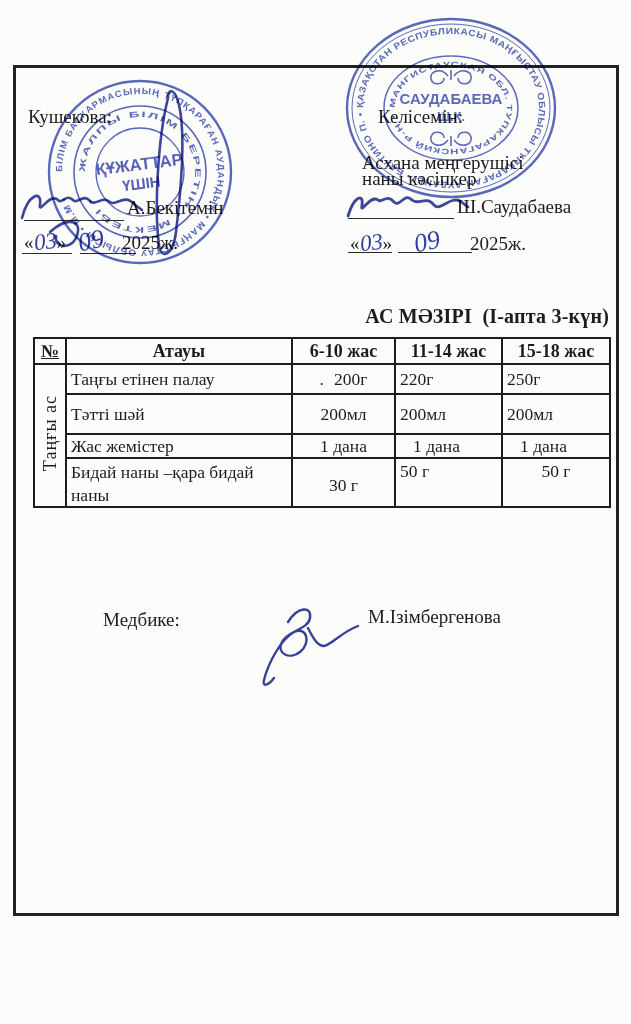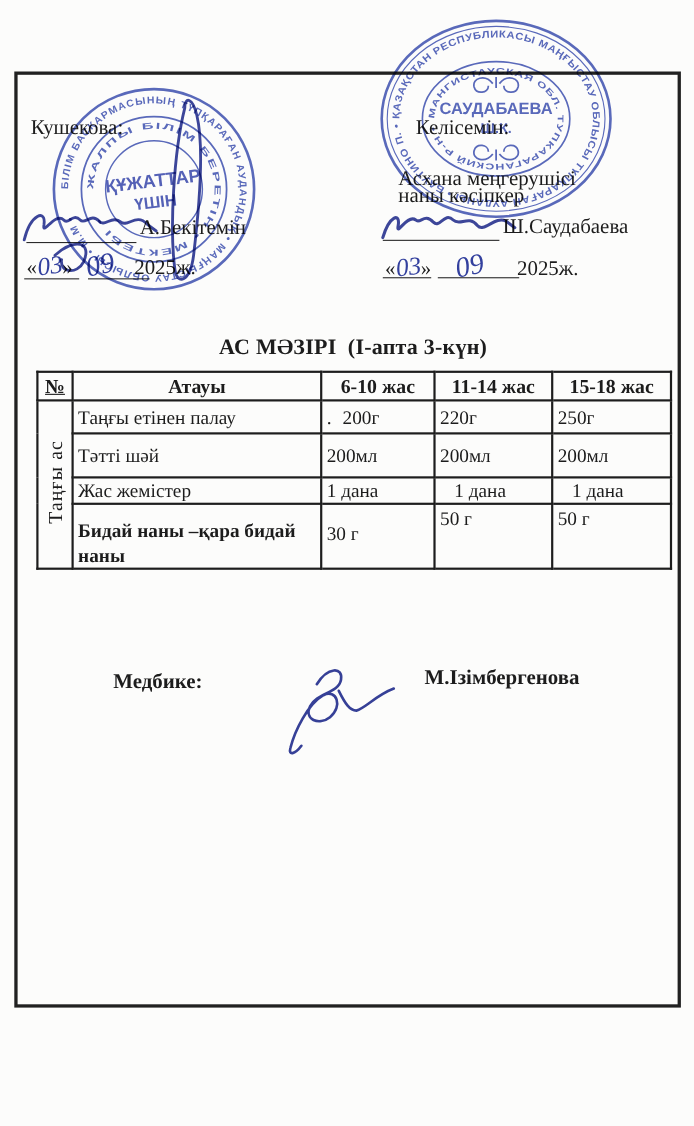--- a/index.html
+++ b/index.html
@@ -10,33 +10,33 @@
   .abs{position:absolute;}
   .doc-line{font-size:19px;line-height:1.2;white-space:nowrap;}
   .printed{font-size:19px;white-space:nowrap;}
   .uline{border-bottom:1.6px solid #2a2a2a;height:1px;}
   .hw{font-family:"Liberation Serif", serif;font-style:italic;color:#33409e;
       display:inline-block;transform:rotate(-7deg);}
   .hw-day{font-size:23px;}
   .hw-month{font-size:26px;transform:rotate(-12deg);}
   .stamp{mix-blend-mode:multiply;opacity:0.88;}
   .ink{mix-blend-mode:multiply;}
-  .title{font-weight:bold;font-size:20px;text-align:center;white-space:pre;letter-spacing:0.2px;}
+  .title{font-weight:bold;font-size:20px;text-align:right;white-space:pre;letter-spacing:0.2px;}
   table.menu{border-collapse:collapse;table-layout:fixed;width:576px;}
   table.menu th,table.menu td{border:2.2px solid #1d1d1d;font-size:17.5px;
       padding:0 4px;vertical-align:middle;overflow:hidden;}
   table.menu th{font-weight:bold;font-size:18px;text-align:center;height:24px;}
   th.num u{text-decoration:underline;}
   td.name{padding-left:9px;line-height:1.28;}
-  td.vcen{text-align:left;margin-left:28px;}
+  td.vcen{text-align:center;margin-left:28px;}
   td.vleft{text-align:left;padding-left:11px;}
   td.vgroup{text-align:center;vertical-align:middle;}
   .vert{writing-mode:vertical-rl;transform:rotate(180deg);font-size:18px;letter-spacing:1px;
         display:inline-block;}
-  .footer-label{font-weight:bold;font-size:19px;white-space:nowrap;}
+  .footer-label{font-weight:normal;font-size:19px;white-space:nowrap;}
   svg text{font-family:"Liberation Sans", sans-serif;}
   .stamp-center-serif{font-family:"Liberation Sans", sans-serif;}
 </style>
 </head>
 <body>
 
 <div class="page">
 
   <div class="frame"></div>
 
@@ -164,31 +164,31 @@
           <td class="vleft">200мл</td>
           <td class="vleft">200мл</td>
         </tr>
         <tr style="height:23px;">
           <td class="name">Жас жемістер</td>
           <td class="vcen">1 дана</td>
           <td class="vleft" style="padding-left:17px;">1 дана</td>
           <td class="vleft" style="padding-left:17px;">1 дана</td>
         </tr>
         <tr style="height:48px;">
-          <td class="name" style="vertical-align:top;padding-top:12px;font-weight:bold;">Бидай наны –қара бидай наны</td>
+          <td class="name" style="vertical-align:top;padding-top:2px;">Бидай наны –қара бидай наны</td>
           <td class="vcen" style="vertical-align:top;padding-top:16px;">30 г</td>
           <td class="vleft" style="vertical-align:top;padding-top:2px;">50 г</td>
           <td class="vcen" style="vertical-align:top;padding-top:2px;">50 г</td>
         </tr>
       </tbody>
     </table>
   </div>
 
   <div class="abs footer-label" style="left:103px;top:609px;">Медбике:</div>
-  <div class="abs footer-label" style="left:386px;top:606px;">М.Ізімбергенова</div>
+  <div class="abs footer-label" style="left:368px;top:606px;">М.Ізімбергенова</div>
 
   <svg class="abs ink" style="left:248px;top:588px;" width="125" height="105" viewBox="0 0 125 105">
     <g fill="none" stroke="#2c3794" stroke-width="2.4" stroke-linecap="round" opacity="0.95">
       <path d="M40,34 C50,18 64,18 62,30 C60,42 40,42 34,54 C28,66 42,72 52,64 C64,54 58,38 46,44 C32,52 20,76 16,92 C14,99 20,98 26,90"></path>
       <path d="M60,40 C66,52 70,58 76,58 C84,56 94,44 110,38"></path>
     </g>
   </svg>
 
 </div>
 

